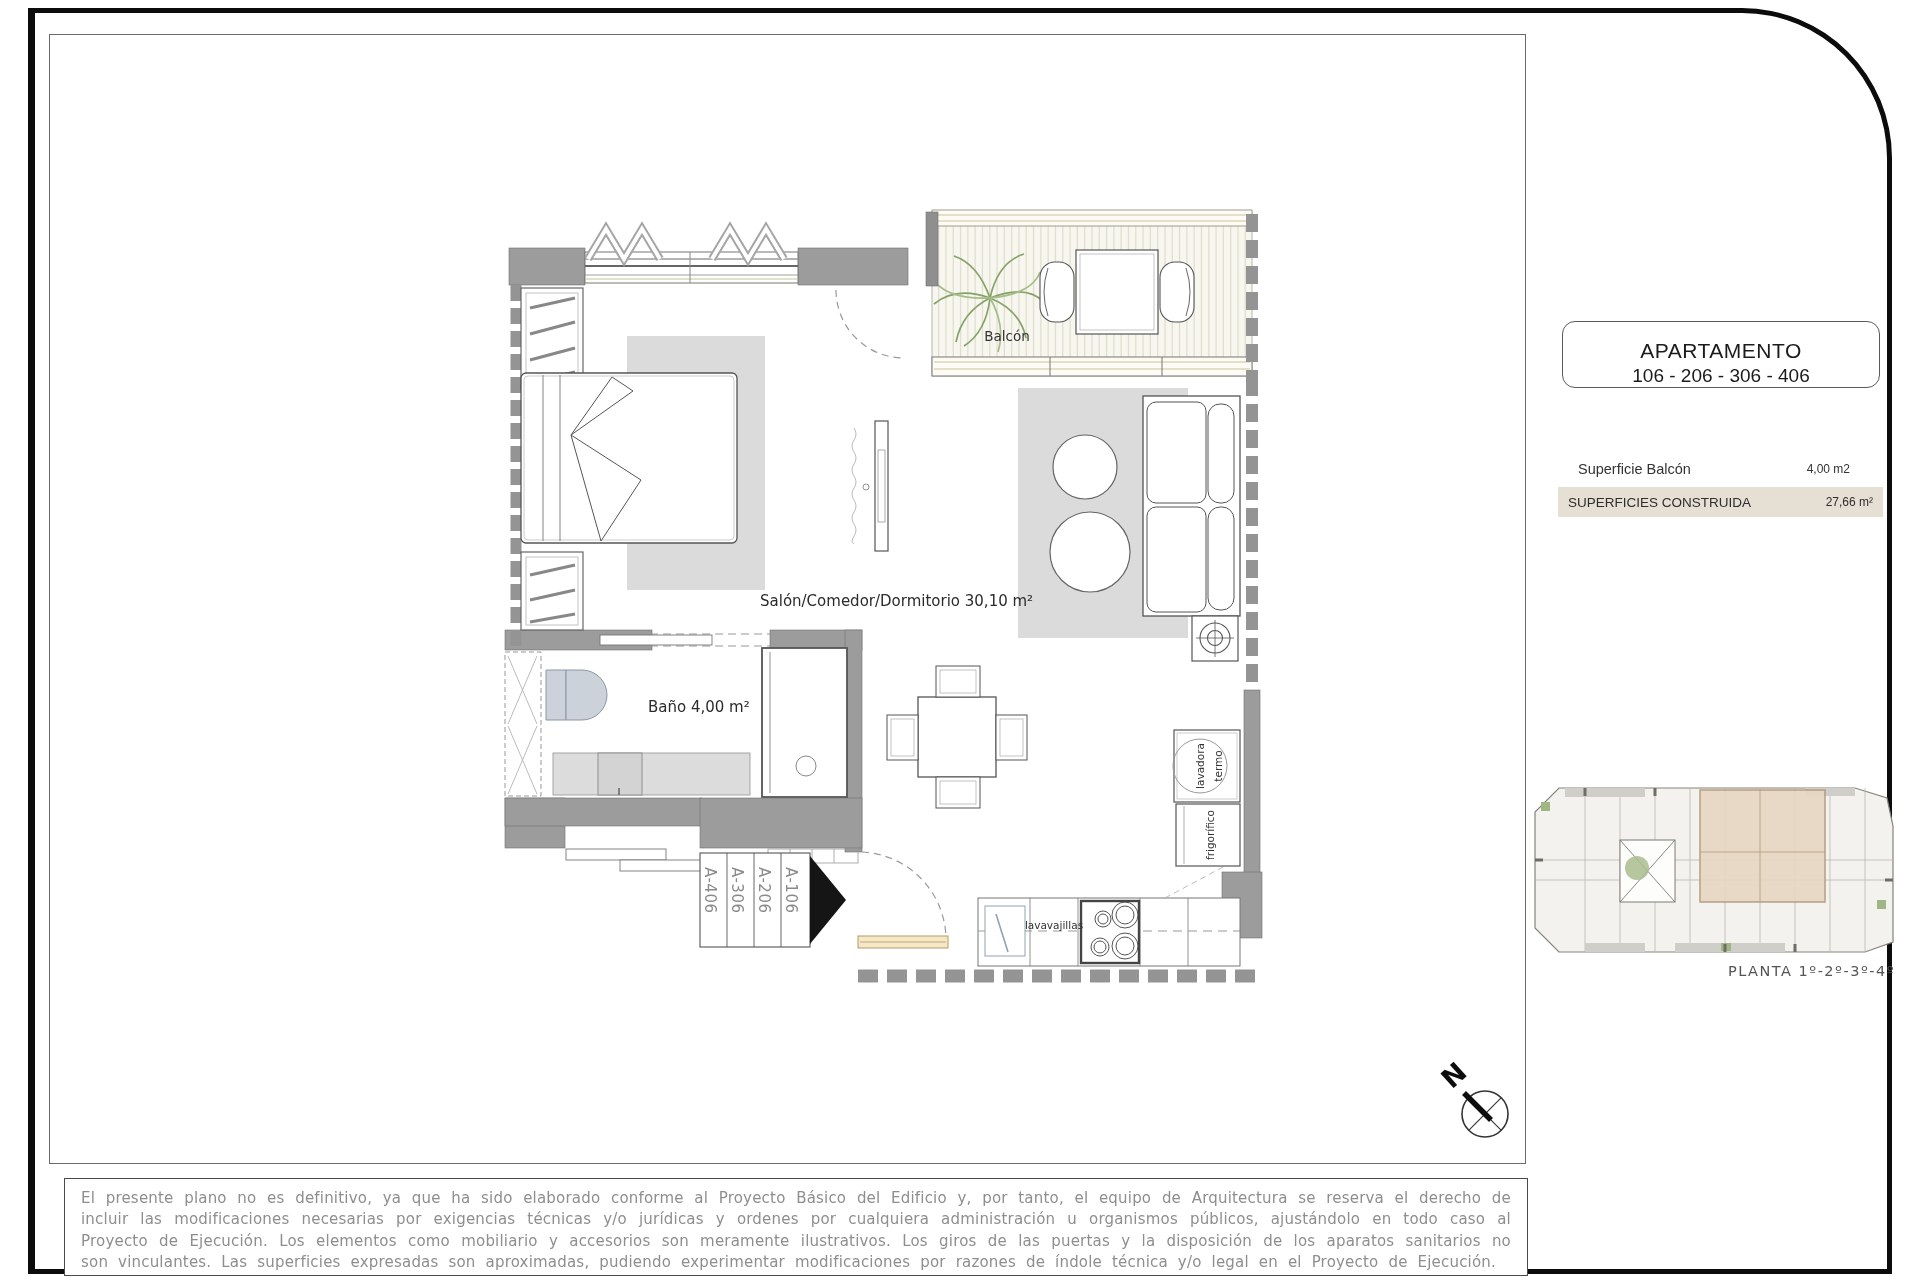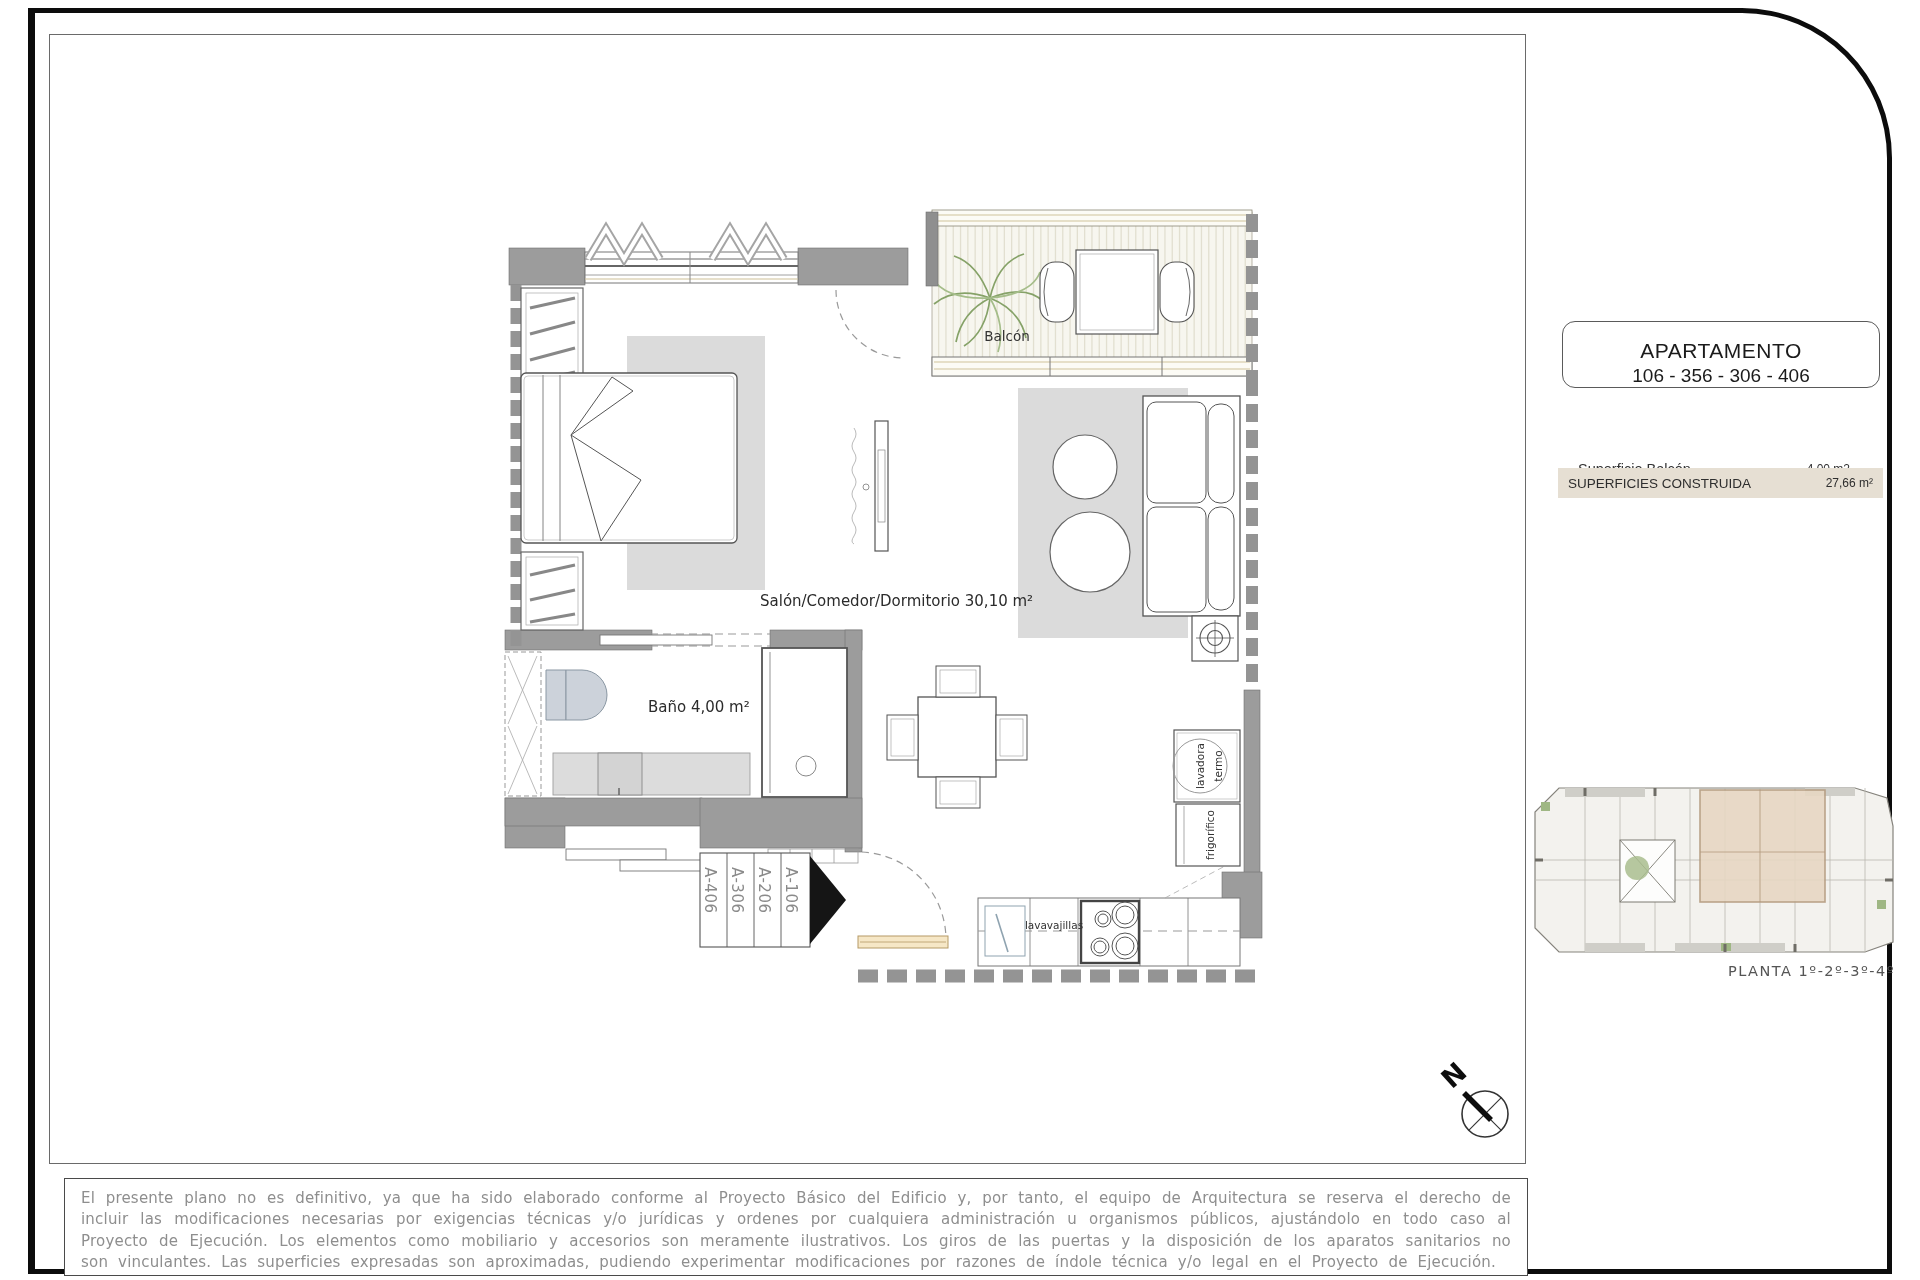--- a/index.html
+++ b/index.html
@@ -29,21 +29,21 @@
     border:1.6px solid #5a5a5a;border-radius:13px;box-sizing:border-box;
     display:flex;flex-direction:column;align-items:center;justify-content:flex-end;
     background:#fff;}
   #title-line1{font-size:21px;letter-spacing:.5px;color:#1b1b1b;}
   #title-line2{font-size:19px;color:#1b1b1b;margin-top:2px;}
 
   
   .surf-row{display:flex;justify-content:space-between;align-items:center;
     box-sizing:border-box;}
   #surf-row-0{left:1578px;top:458px;width:272px;height:22px;font-size:14.5px;color:#333;}
-  #surf-row-1{left:1558px;top:468px;width:325px;height:30px;background:#e6dfd3;
+  #surf-row-1{left:1558px;top:487px;width:325px;height:30px;background:#e6dfd3;
     padding:0 10px;font-size:13.5px;color:#2e2e2e;}
   .surf-val{font-size:12px;}
 
   
   #keyplan-caption{left:1700px;top:963px;width:195px;text-align:right;
     font-family:"DejaVu Sans", sans-serif;font-size:14.5px;color:#555;
     letter-spacing:1.5px;}
 
   svg text{font-family:"DejaVu Sans", sans-serif;}
 </style>
@@ -308,21 +308,21 @@
     <text transform="translate(759 867) rotate(90)" font-size="15" fill="#8a8a8a" letter-spacing="0.5">A-206</text>
     <text transform="translate(786 867) rotate(90)" font-size="15" fill="#8a8a8a" letter-spacing="0.5">A-106</text>
   </g>
 
   <text x="760" y="606" font-size="15" fill="#2b2b2b">Salón/Comedor/Dormitorio  30,10 m²</text>
   <text x="648" y="712" font-size="15" fill="#2b2b2b">Baño  4,00 m²</text>
 </svg>
 
 <div class="abs" id="title-box">
   <div id="title-line1">APARTAMENTO</div>
-  <div id="title-line2">106 - 356 - 306 - 406</div>
+  <div id="title-line2">106 - 206 - 306 - 406</div>
 </div>
 
 <div class="abs surf-row" id="surf-row-0">
   <span>Superficie Balcón</span>
   <span class="surf-val">4,00 m2</span>
 </div>
 <div class="abs surf-row" id="surf-row-1">
   <span>SUPERFICIES CONSTRUIDA</span>
   <span class="surf-val">27,66 m²</span>
 </div>

